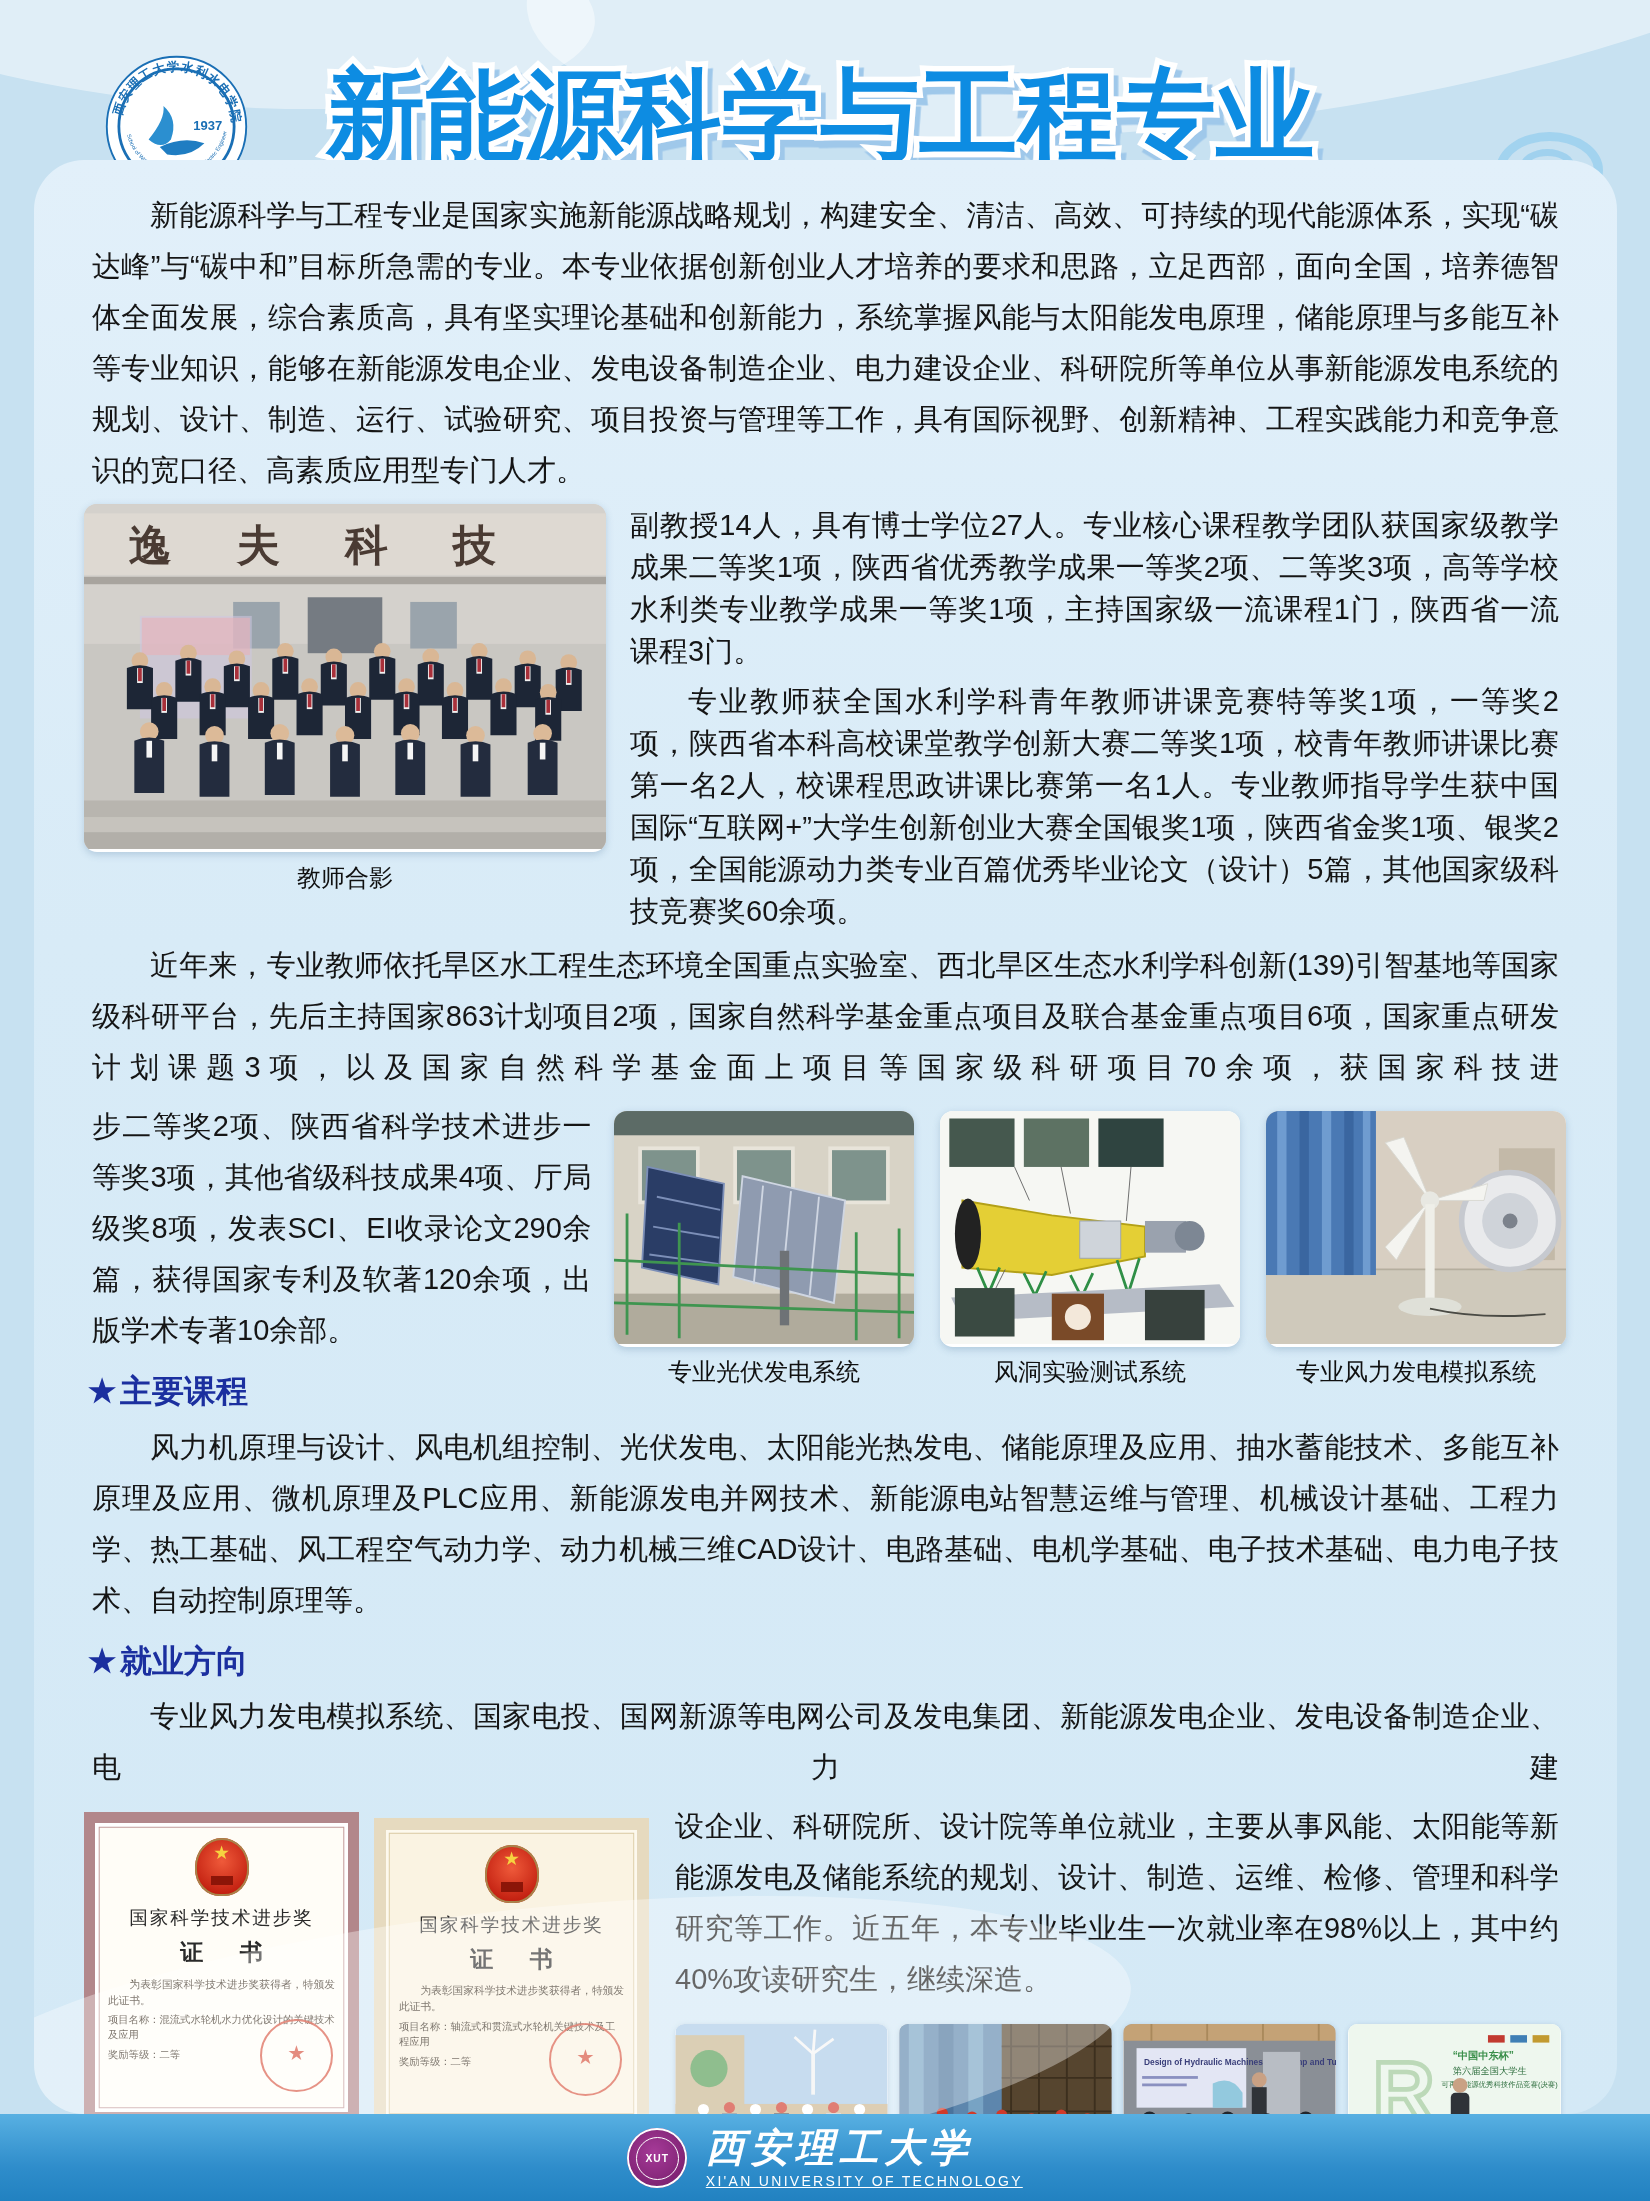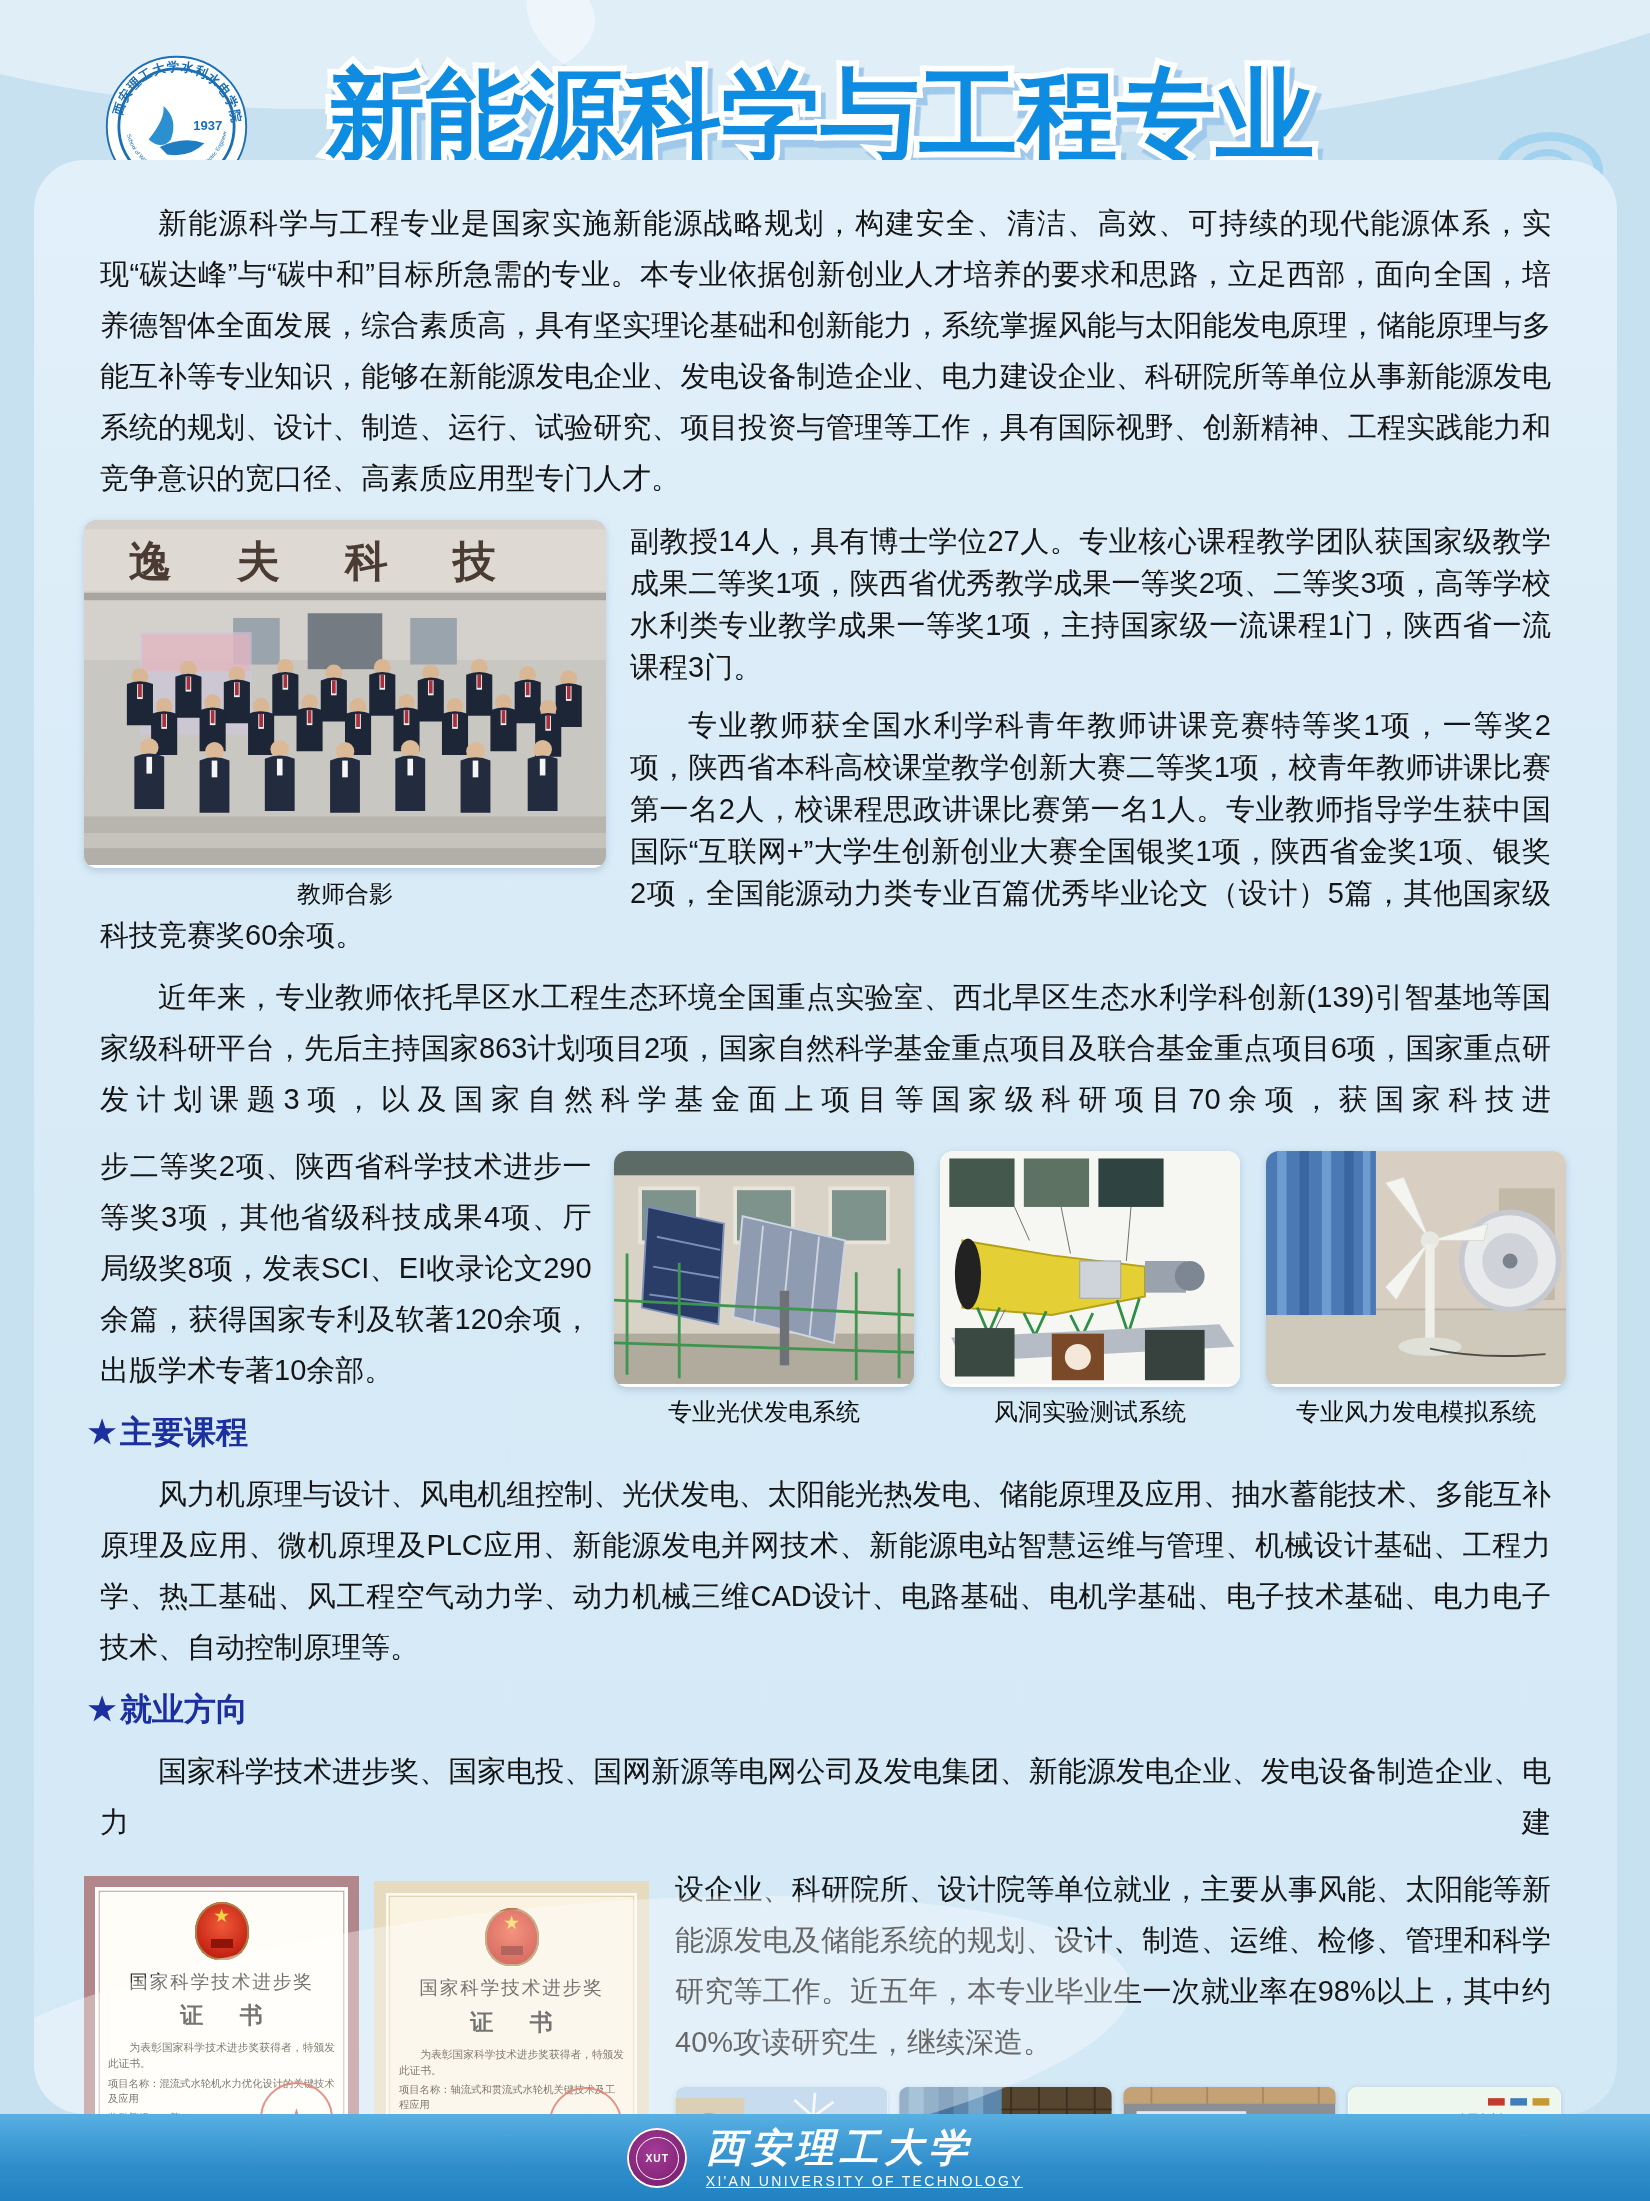--- a/index.html
+++ b/index.html
@@ -22,21 +22,21 @@
   
   .logo-badge{position:absolute;left:104px;top:54px;width:145px;height:145px;}
   .title-svg{position:absolute;left:233px;top:45px;}
 
   
   .panel{position:absolute;left:34px;top:160px;width:1583px;height:1954px;box-sizing:border-box;
          background:linear-gradient(180deg,#e2f0fa 0%,#d8ebf7 40%,#d4e9f6 100%);
          border-radius:50px;padding:22.4px 50px 0 50px;overflow:hidden;}
   .panel::after{content:"";position:absolute;left:-112px;bottom:-75px;width:1212px;height:280px;
                 background:rgba(255,255,255,.35);border-radius:50%;transform:rotate(-6deg);}
-  .panel p{margin:16px;font-size:29px;line-height:51px;text-align:justify;color:#151515;}
+  .panel p{margin:8px;font-size:29px;line-height:51px;text-align:justify;color:#151515;}
   .indent{text-indent:2em;}
   .fill{text-align-last:justify;}
   .tight{line-height:42px !important;}
 
   .photo-frame{border-radius:13px;overflow:hidden;display:block;background:#fff;
                box-shadow:0 2.8px 7.5px rgba(70,110,150,.25);}
   .caption{font-size:24px;line-height:32px;color:#101010;text-align:center;margin-top:9.3px;}
 
   .float-teacher{float:left;width:522px;margin:9.3px 24px 5.6px 0;}
   .float-photos{float:right;width:953px;margin:9.3px 0 7.5px 22.4px;}
@@ -309,21 +309,21 @@
     <div class="section-head">
       <span class="star">★</span><span>主要课程</span>
     </div>
 
     <p class="indent">风力机原理与设计、风电机组控制、光伏发电、太阳能光热发电、储能原理及应用、抽水蓄能技术、多能互补原理及应用、微机原理及PLC应用、新能源发电并网技术、新能源电站智慧运维与管理、机械设计基础、工程力学、热工基础、风工程空气动力学、动力机械三维CAD设计、电路基础、电机学基础、电子技术基础、电力电子技术、自动控制原理等。</p>
 
     <div class="section-head">
       <span class="star">★</span><span>就业方向</span>
     </div>
 
-    <p class="indent fill">国家科学技术进步奖、国家电投、国网新源等电网公司及发电集团、新能源发电企业、发电设备制造企业、电力建</p>
+    <p class="indent fill">专业风力发电模拟系统、国家电投、国网新源等电网公司及发电集团、新能源发电企业、发电设备制造企业、电力建</p>
 
     <div class="float-certs">
       <div class="certs-row">
         <div class="cert cert1">
           <div class="emblem"></div>
           <div class="cert-title">国家科学技术进步奖</div>
           <div class="cert-sub">证 书</div>
           <div class="cert-body">为表彰国家科学技术进步奖获得者，特颁发此证书。</div>
           <div class="cert-field">项目名称：混流式水轮机水力优化设计的关键技术及应用</div>
           <div class="cert-field">奖励等级：二等</div>

